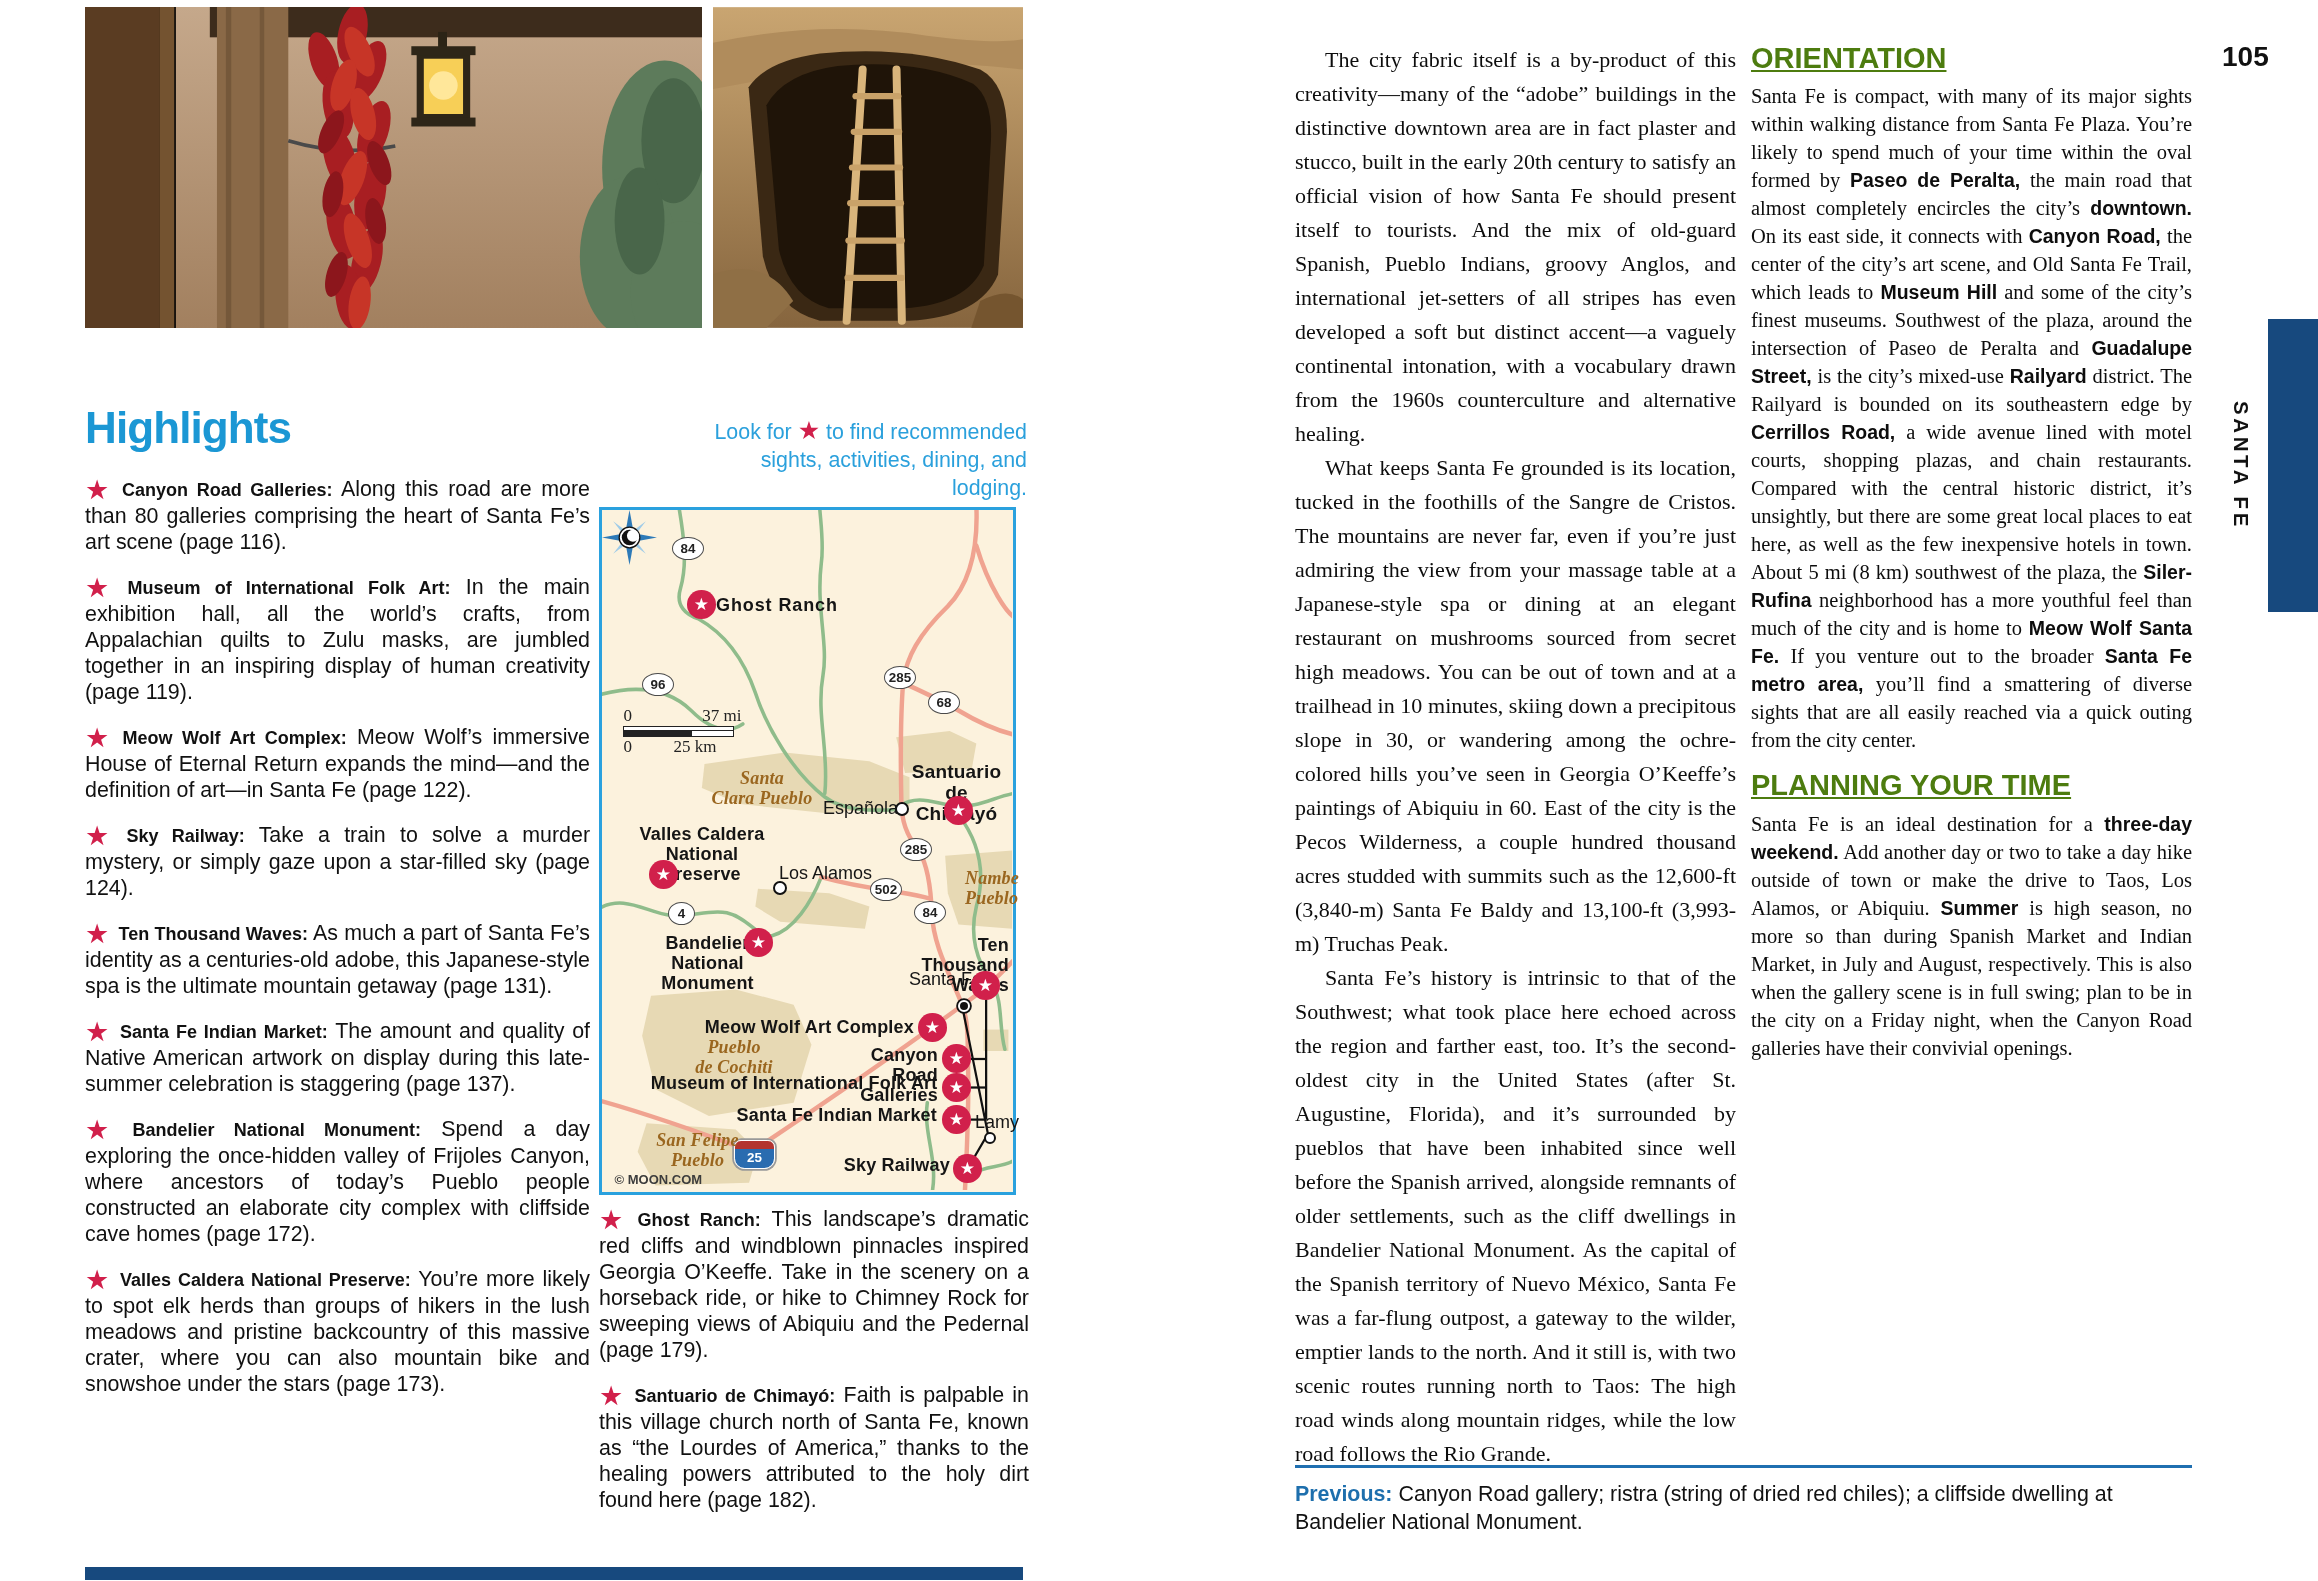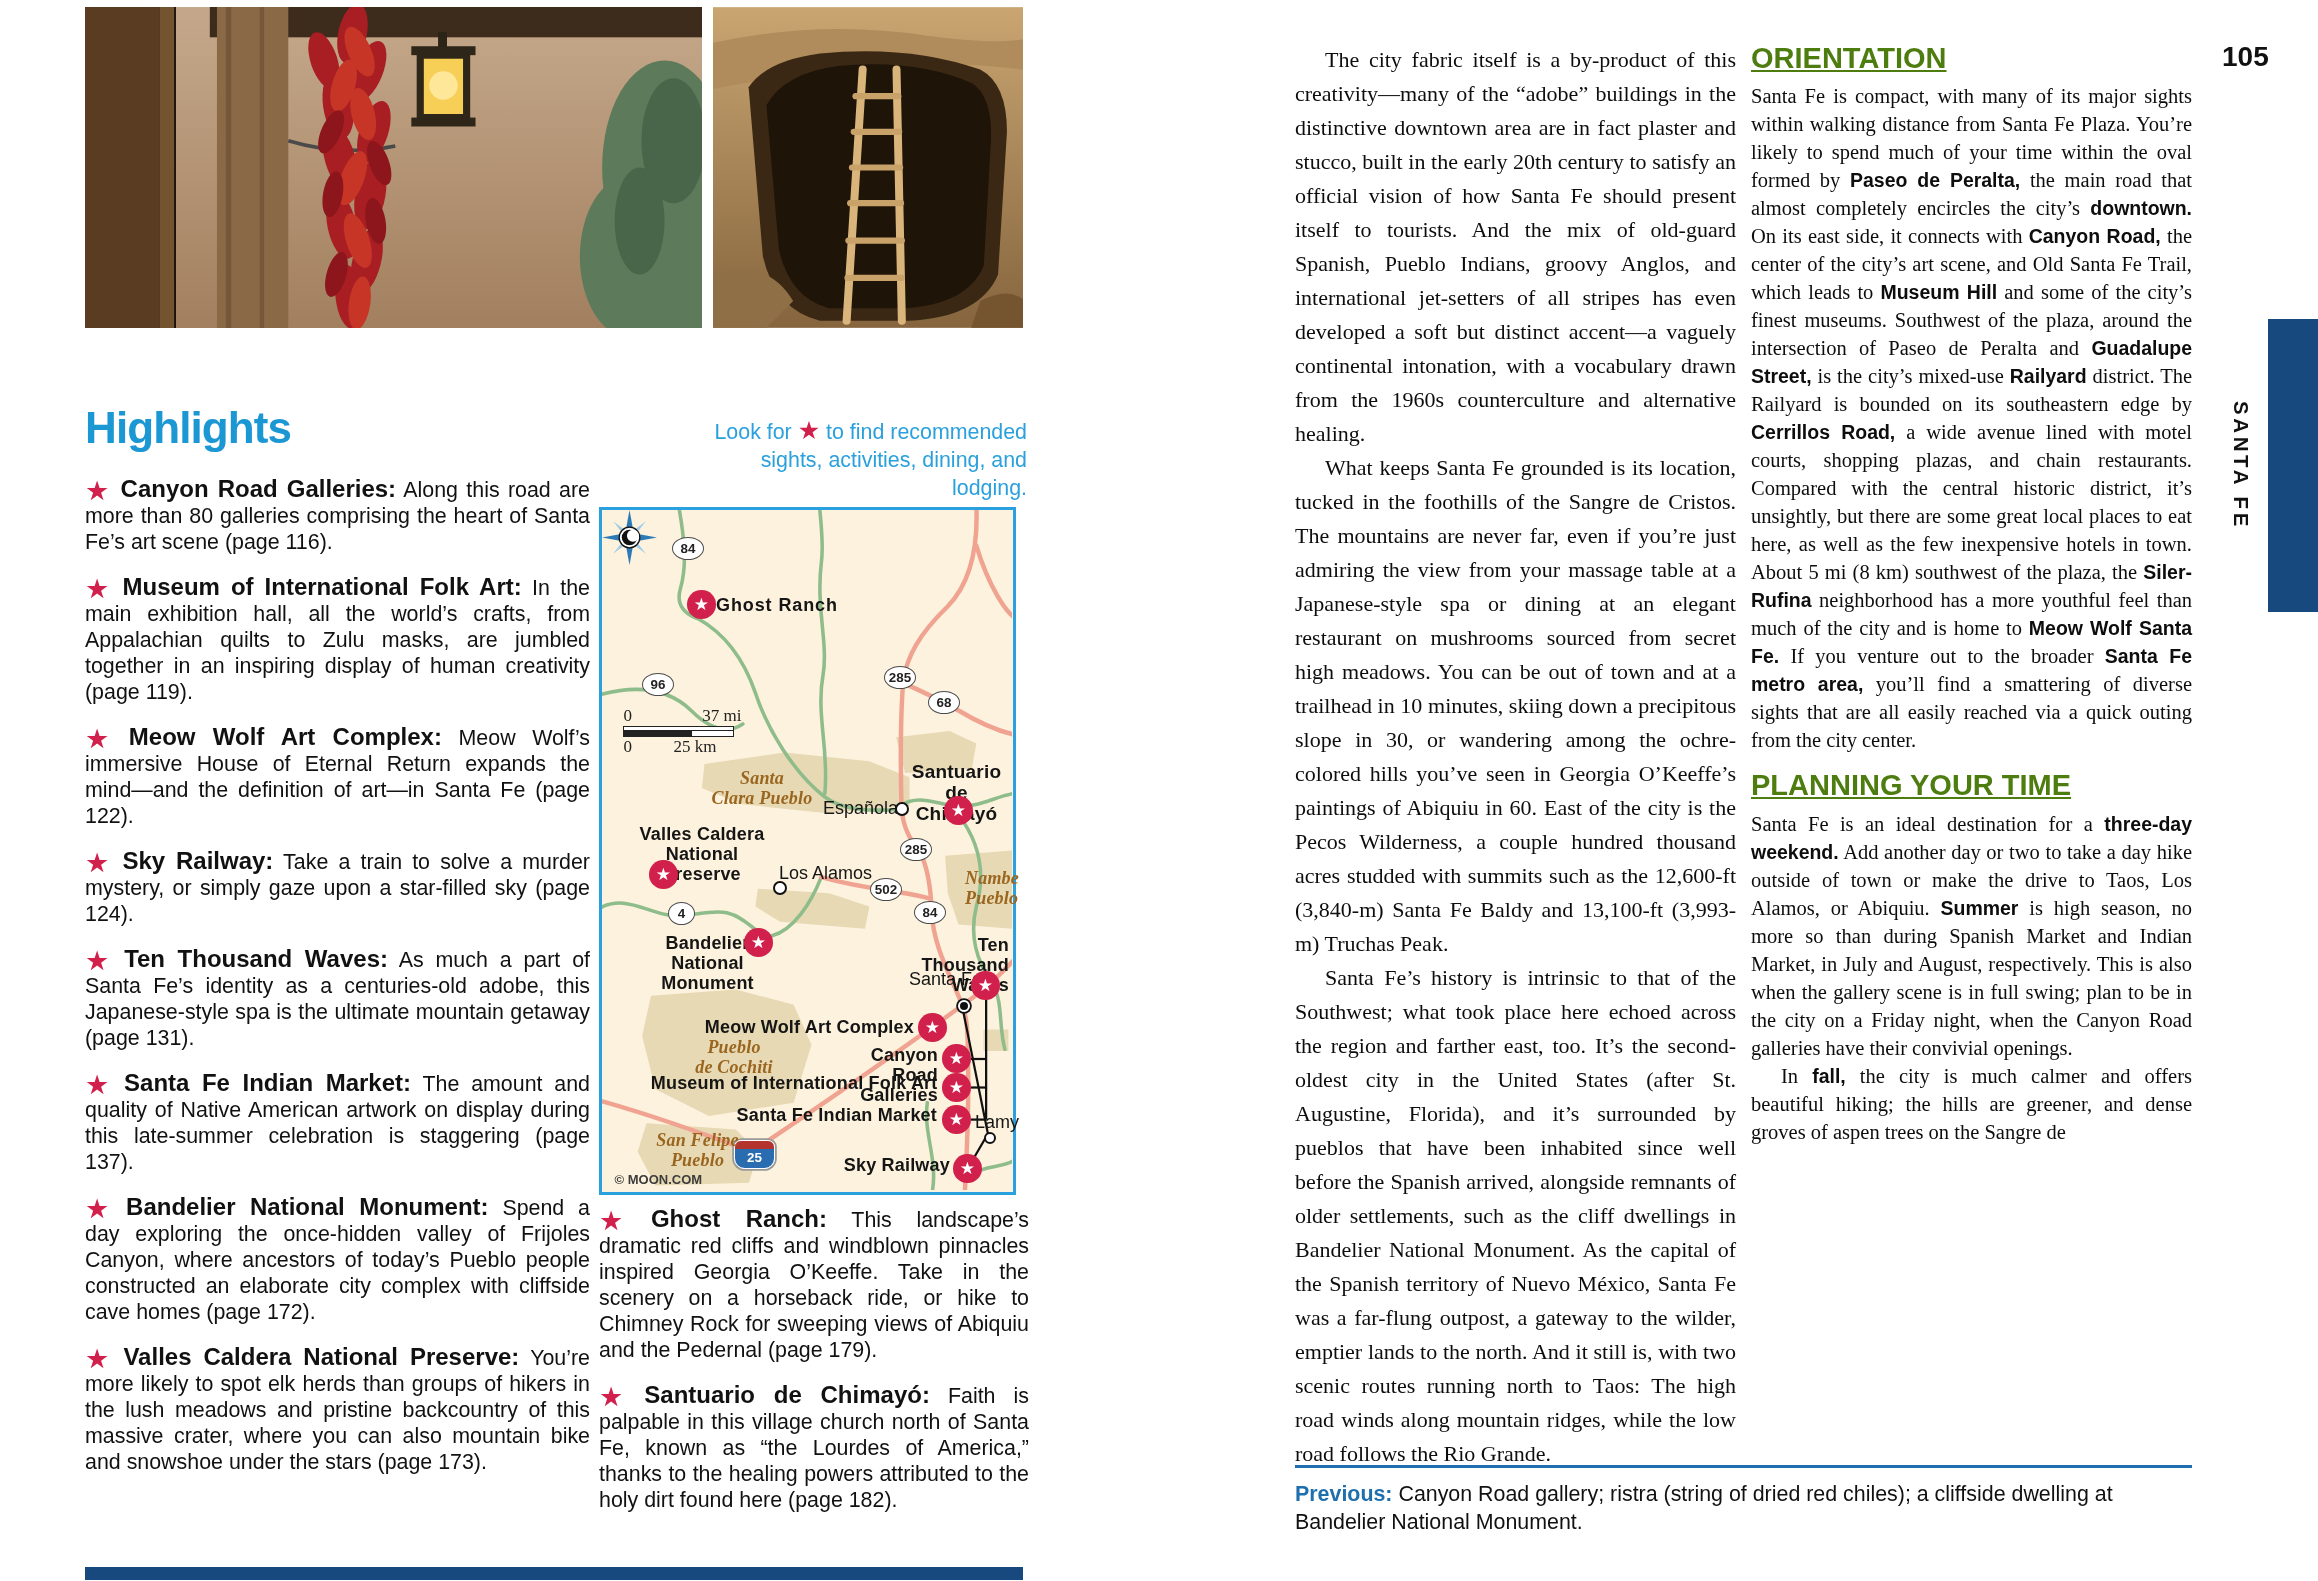--- a/index.html
+++ b/index.html
@@ -10,21 +10,21 @@
   
   .photo{position:absolute;top:7.1px;height:321px;overflow:hidden;}
   #photo-left{left:85px;width:617px;}
   #photo-right{left:713px;width:310px;}
 
   
   #hl{left:85px;top:403px;width:505px;}
   #hl-title{font-weight:bold;font-size:44px;color:#1b97d4;letter-spacing:-0.9px;margin:0 0 23px 0;}
   .hl-item{margin:0 0 19px 0;font-size:21.4px;line-height:26px;text-align:justify;}
   .hl-star{color:#d1204b;font-size:27px;line-height:0;vertical-align:-2.7px;margin-right:9px;}
-  .hl-title-inline{font-weight:bold;font-size:24px;}
+  .hl-title-inline{font-weight:bold;font-size:18px;}
   #lookfor{left:713px;top:416px;width:314px;text-align:right;font-size:21.4px;line-height:28px;color:#2aa0dc;}
   #lookfor .star-inline{color:#d1204b;font-size:25px;}
   #hl-extra{left:599px;top:1206px;width:430px;}
 
   
   #map{left:599px;top:507px;width:417px;height:688px;background:#fcf2dd;border:3.6px solid #2aa1de;box-sizing:border-box;}
   #map svg{position:absolute;left:0;top:0;}
   .ml{position:absolute;font-family:Liberation Sans, sans-serif;font-weight:bold;font-size:18px;
       line-height:1.1;color:#151515;white-space:pre-line;letter-spacing:0.2px;z-index:2;}
   .ml.c{text-align:center;}
@@ -340,21 +340,20 @@
   <p class="indent" style="margin:0;">The city fabric itself is a by-product of this creativity—many of the “adobe” buildings in the distinctive downtown area are in fact plaster and stucco, built in the early 20th century to satisfy an official vision of how Santa Fe should present itself to tourists. And the mix of old-guard Spanish, Pueblo Indians, groovy Anglos, and international jet-setters of all stripes has even developed a soft but distinct accent—a vaguely continental intonation, with a vocabulary drawn from the 1960s counterculture and alternative healing.</p>
   <p class="indent" style="margin:0;">What keeps Santa Fe grounded is its location, tucked in the foothills of the Sangre de Cristos. The mountains are never far, even if you’re just admiring the view from your massage table at a Japanese-style spa or dining at an elegant restaurant on mushrooms sourced from secret high meadows. You can be out of town and at a trailhead in 10 minutes, skiing down a precipitous slope in 30, or wandering among the ochre-colored hills you’ve seen in Georgia O’Keeffe’s paintings of Abiquiu in 60. East of the city is the Pecos Wilderness, a couple hundred thousand acres studded with summits such as the 12,600-ft (3,840-m) Santa Fe Baldy and 13,100-ft (3,993-m) Truchas Peak.</p>
   <p class="indent" style="margin:0;">Santa Fe’s history is intrinsic to that of the Southwest; what took place here echoed across the region and farther east, too. It’s the second-oldest city in the United States (after St. Augustine, Florida), and it’s surrounded by pueblos that have been inhabited since well before the Spanish arrived, alongside remnants of older settlements, such as the cliff dwellings in Bandelier National Monument. As the capital of the Spanish territory of Nuevo México, Santa Fe was a far-flung outpost, a gateway to the wilder, emptier lands to the north. And it still is, with two scenic routes running north to Taos: The high road winds along mountain ridges, while the low road follows the Rio Grande.</p>
 </div>
 
 <div class="serifcol" id="col2">
   <h2 class="sec-head">ORIENTATION</h2>
   <p style="margin:0;"><span>Santa Fe is compact, with many of its major sights within walking distance from Santa Fe Plaza. You’re likely to spend much of your time within the oval formed by </span><span class="bs">Paseo de Peralta,</span><span> the main road that almost completely encircles the city’s </span><span class="bs">downtown.</span><span> On its east side, it connects with </span><span class="bs">Canyon Road,</span><span> the center of the city’s art scene, and Old Santa Fe Trail, which leads to </span><span class="bs">Museum Hill</span><span> and some of the city’s finest museums. Southwest of the plaza, around the intersection of Paseo de Peralta and </span><span class="bs">Guadalupe Street,</span><span> is the city’s mixed-use </span><span class="bs">Railyard</span><span> district. The Railyard is bounded on its southeastern edge by </span><span class="bs">Cerrillos Road,</span><span> a wide avenue lined with motel courts, shopping plazas, and chain restaurants. Compared with the central historic district, it’s unsightly, but there are some great local places to eat here, as well as the few inexpensive hotels in town. About 5 mi (8 km) southwest of the plaza, the </span><span class="bs">Siler-Rufina</span><span> neighborhood has a more youthful feel than much of the city and is home to </span><span class="bs">Meow Wolf Santa Fe.</span><span> If you venture out to the broader </span><span class="bs">Santa Fe metro area,</span><span> you’ll find a smattering of diverse sights that are all easily reached via a quick outing from the city center.</span></p>
   <h2 class="sec-head" id="planning-head">PLANNING YOUR TIME</h2>
   <p style="margin:0;"><span>Santa Fe is an ideal destination for a </span><span class="bs">three-day weekend.</span><span> Add another day or two to take a day hike outside of town or make the drive to Taos, Los Alamos, or Abiquiu. </span><span class="bs">Summer</span><span> is high season, no more so than during Spanish Market and Indian Market, in July and August, respectively. This is also when the gallery scene is in full swing; plan to be in the city on a Friday night, when the Canyon Road galleries have their convivial openings.</span></p>
-  <p class="indent" style="margin:0;"><span>In </span><span class="bs">fall,</span><span> the city is much calmer and offers beautiful hiking; the hills are greener, and dense groves of aspen trees on the Sangre de</span></p>
 </div>
 
 <div class="abs" id="pagenum">105</div>
 <div class="abs" id="tab-rect"></div>
 <div class="abs" id="tab-text">SANTA FE</div>
 <div class="abs" id="caption-rule"></div>
 <div class="abs" id="caption"><span class="cap-label">Previous:</span><span> Canyon Road gallery; ristra (string of dried red chiles); a cliffside dwelling at Bandelier National Monument.</span></div>
 <div class="abs" id="bottom-bar"></div>
 
 

